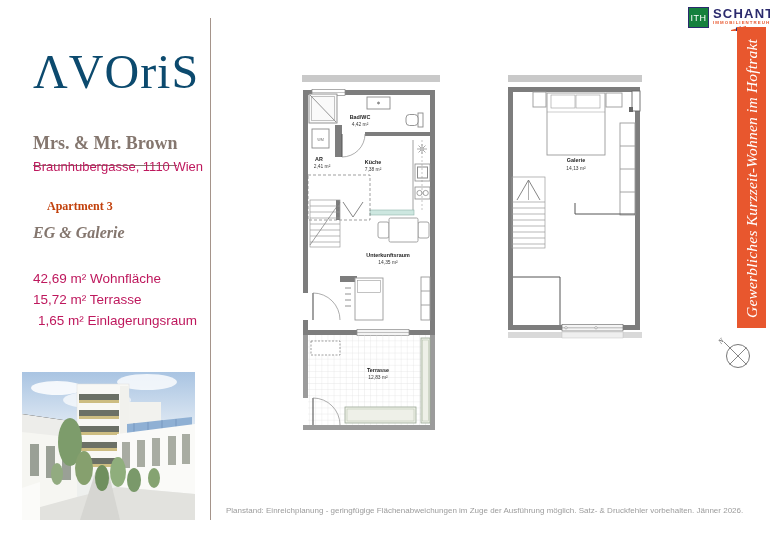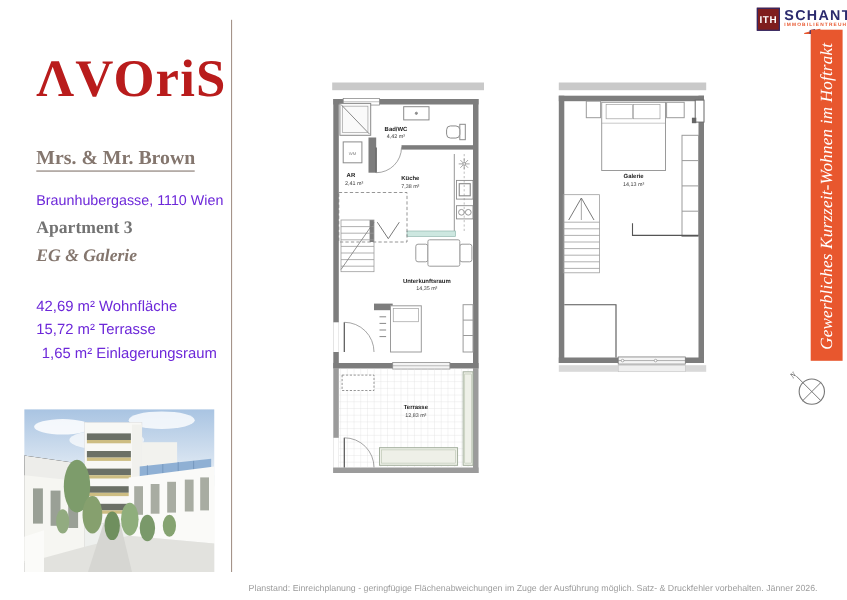--- a/index.html
+++ b/index.html
@@ -1,58 +1,58 @@
 <!DOCTYPE html>
 <html><head>
 <meta charset="utf-8">
 <style>
   html,body{margin:0;padding:0;background:#ffffff;}
   #page{position:relative;width:770px;height:545px;background:#ffffff;overflow:hidden;
         font-family:"Liberation Sans",sans-serif;}
   
   .logo{position:absolute;left:33px;top:46px;width:170px;height:52px;
-        font-family:"Liberation Serif",serif;font-weight:700;font-size:48px;line-height:52px;
-        color:#b91c1c;letter-spacing:1px;}
+        font-family:"Liberation Serif",serif;font-weight:400;font-size:48px;line-height:52px;
+        color:#0c4a6e;letter-spacing:1px;}
   .client-name{position:absolute;left:33px;top:133px;font-family:"Liberation Serif",serif;
         font-weight:700;font-size:18px;color:#84766e;}
-  .client-name span{border-bottom:1.5px solid #84766e;padding-bottom:2px;}
-  .client-addr{position:absolute;left:33px;top:174px;font-size:13px;color:#6d28d9;text-align:right;}
-  .unit-title{position:absolute;left:33px;top:199px;font-family:"Liberation Serif",serif;
-        font-weight:700;font-size:16px;color:#737373;}
+  .client-name span{border-bottom:1.5px solid #84766e;padding-bottom:12px;}
+  .client-addr{position:absolute;left:33px;top:159px;font-size:13px;color:#be185d;text-align:right;}
+  .unit-title{position:absolute;left:47px;top:199px;font-family:"Liberation Serif",serif;
+        font-weight:700;font-size:12px;color:#c2410c;}
   .unit-sub{position:absolute;left:33px;top:224px;font-family:"Liberation Serif",serif;
         font-weight:700;font-size:16px;color:#84766e;font-style:italic;}
-  .areas{position:absolute;left:33px;top:268px;font-size:13.5px;color:#6d28d9;line-height:21px;}
+  .areas{position:absolute;left:33px;top:268px;font-size:13.5px;color:#be185d;line-height:21px;}
   .areas .l3{padding-left:5px;}
   .divider{position:absolute;left:210px;top:18px;width:1px;height:502px;background:#a5948a;}
   .render{position:absolute;left:22px;top:372px;width:173px;height:148px;}
   
   .plan{position:absolute;}
   .rname{font:bold 5.4px "Liberation Sans",sans-serif;fill:#1c1c1c;}
   .rarea{font:4.9px "Liberation Sans",sans-serif;fill:#3a3a3a;}
   .tiny{font:3.8px "Liberation Sans",sans-serif;fill:#777;}
   
-  .ith-box{position:absolute;left:688px;top:7px;width:21px;height:21px;background:#7f1d1d;
-        color:#fff;font-weight:700;font-size:9px;line-height:21px;text-align:center;
+  .ith-box{position:absolute;left:688px;top:7px;width:21px;height:21px;background:#15803d;
+        color:#fff;font-weight:400;font-size:9px;line-height:21px;text-align:center;
         letter-spacing:.5px;border:1px solid #2b2a6d;box-sizing:border-box;}
   .broker-name{position:absolute;left:713px;top:6px;font-weight:700;font-size:13px;
         letter-spacing:1.2px;color:#2b2a6d;}
   .broker-sub{position:absolute;left:713px;top:19.5px;font-size:4.4px;letter-spacing:1.05px;
         color:#e8572e;font-weight:700;}
   .broker-mark{position:absolute;left:731px;top:26px;width:15px;height:5px;}
   
   .banner{position:absolute;left:737px;top:27px;width:29px;height:301px;background:#e8572e;
         overflow:hidden;}
   .banner span{position:absolute;top:0;left:0;width:301px;height:29px;line-height:29px;
         padding-left:10px;box-sizing:border-box;white-space:nowrap;
         transform-origin:0 0;transform:rotate(-90deg) translateX(-301px);
         font-family:"Liberation Serif",serif;font-style:italic;font-size:15.5px;
         letter-spacing:.2px;color:#ffffff;}
   .compass{position:absolute;left:714px;top:330px;width:46px;height:46px;}
   
-  .footer{position:absolute;left:226px;top:506px;width:520px;font-size:8px;color:#9c9c9c;margin-top:24px;}
+  .footer{position:absolute;left:226px;top:506px;width:520px;font-size:8px;color:#9c9c9c;}
 </style>
 </head>
 <body>
 
 <div id="page">
 
   <div class="logo">ΛVOriS</div>
   <div class="client-name">
     <span>Mrs. &amp; Mr. Brown</span>
   </div>

